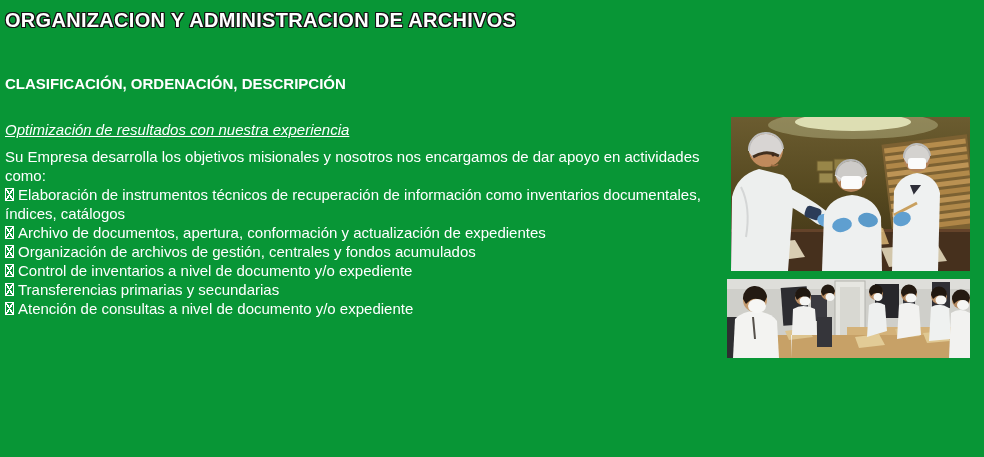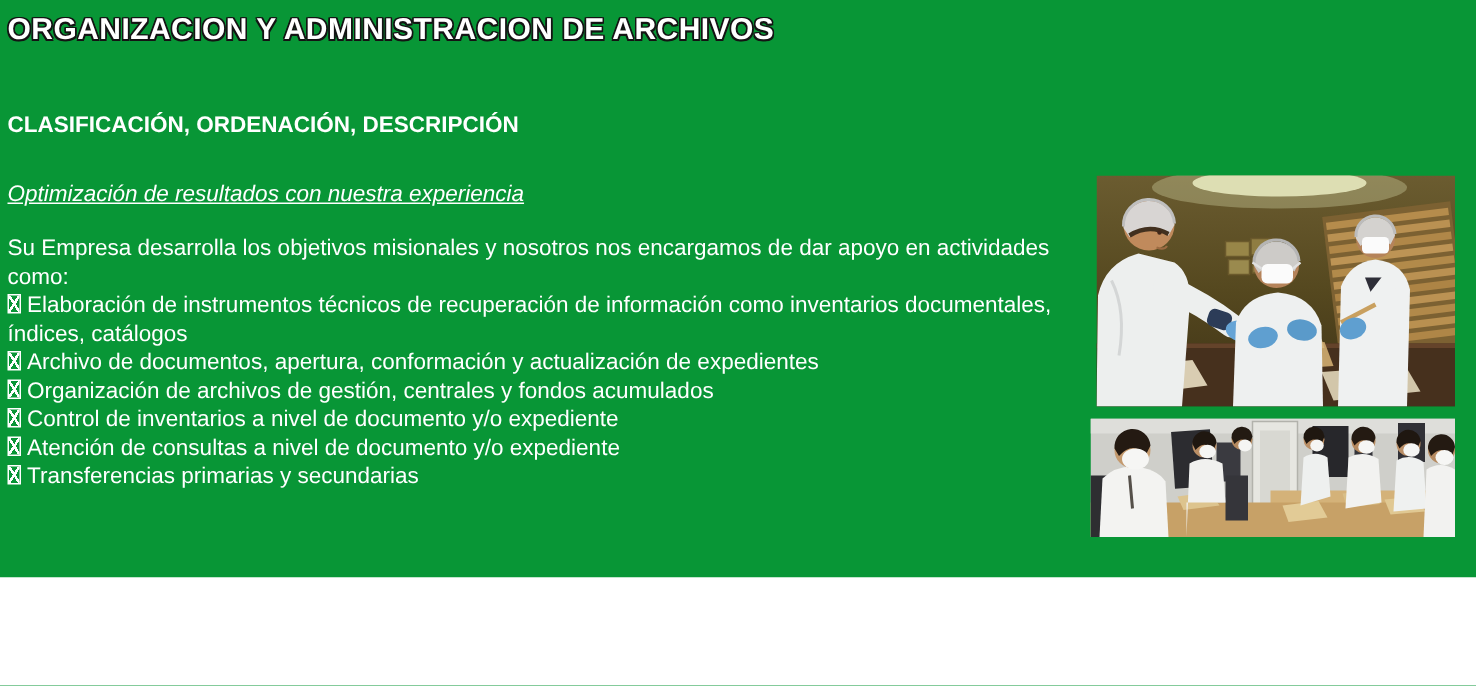--- a/index.html
+++ b/index.html
@@ -1,19 +1,19 @@
 <!DOCTYPE html>
 <html><head>
 <meta charset="utf-8">
 <style>
   html, body { margin: 0; padding: 0; }
   #screen {
     position: relative;
     width: 984px;
-    height: 385px;
+    height: 457px;
     background: #089636;
     overflow: hidden;
     font-family: "Liberation Sans", sans-serif;
     color: #ffffff;
   }
   .content {
     position: absolute;
     left: 5px;
     top: 0;
     width: 710px;
@@ -41,21 +41,21 @@
   }
   .tagline {
     margin: 28px 0 0 0;
     font-size: 15px;
     font-style: italic;
     line-height: 18px;
     text-decoration: underline;
     color: #ffffff;
   }
   .bodytext {
-    margin-top: 17px;
+    margin-top: 8px;
     font-size: 15px;
     line-height: 19px;
   }
   .intro { white-space: pre-wrap; }
   .svc { }
   .svc-text { white-space: pre-wrap; }
   .tofu {
     display: inline-block;
     width: 7px;
     height: 11px;
@@ -94,24 +94,24 @@
       <div class="svc">
         <span class="tofu"></span><span class="svc-text">Archivo de documentos, apertura, conformación y actualización de expedientes</span>
       </div>
       <div class="svc">
         <span class="tofu"></span><span class="svc-text">Organización de archivos de gestión, centrales y fondos acumulados</span>
       </div>
       <div class="svc">
         <span class="tofu"></span><span class="svc-text">Control de inventarios a nivel de documento y/o expediente</span>
       </div>
       <div class="svc">
+        <span class="tofu"></span><span class="svc-text">Transferencias primarias y secundarias</span>
+      </div>
+      <div class="svc">
         <span class="tofu"></span><span class="svc-text">Atención de consultas a nivel de documento y/o expediente</span>
-      </div>
-      <div class="svc">
-        <span class="tofu"></span><span class="svc-text">Transferencias primarias y secundarias</span>
       </div>
     </div>
   </div>
 
   <div class="photo photo-top" title="Tres personas con batas blancas, gorros y tapabocas revisando documentos de archivo sobre una mesa">
     <svg viewBox="0 0 239 154" preserveAspectRatio="none" aria-hidden="true">
       <defs>
         <linearGradient id="wallG" x1="0" y1="0" x2="0" y2="1">
           <stop offset="0" stop-color="#6b5c30"></stop>
           <stop offset="0.5" stop-color="#55481f"></stop>

